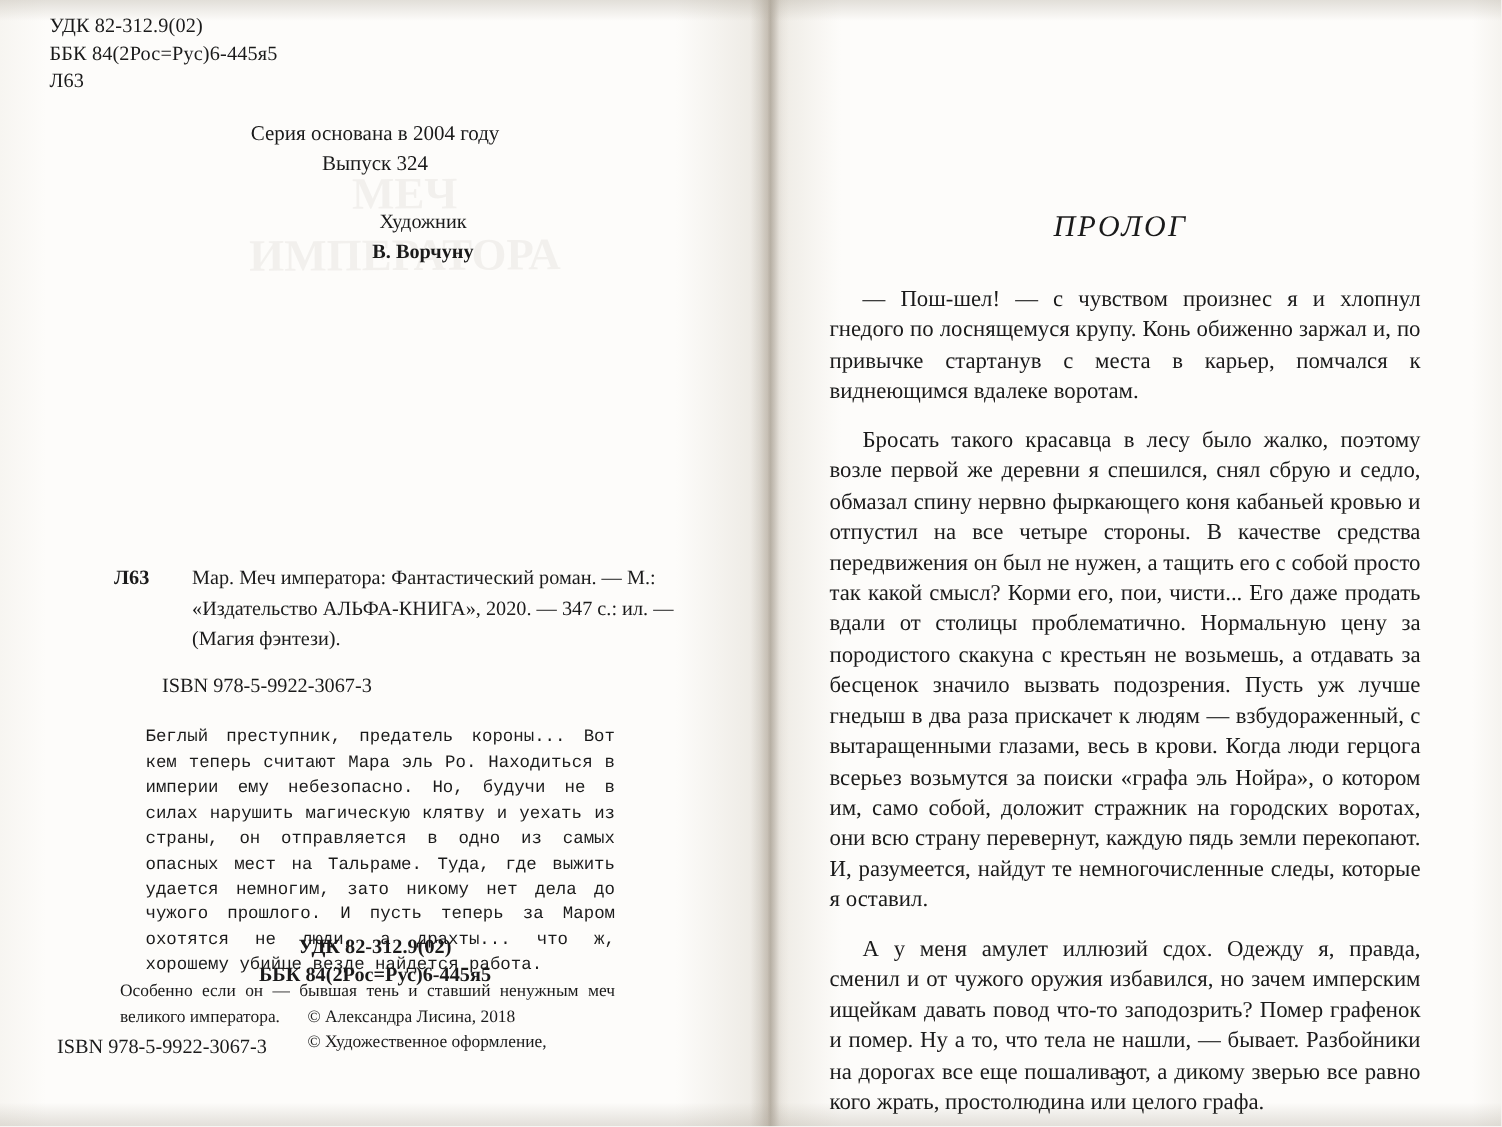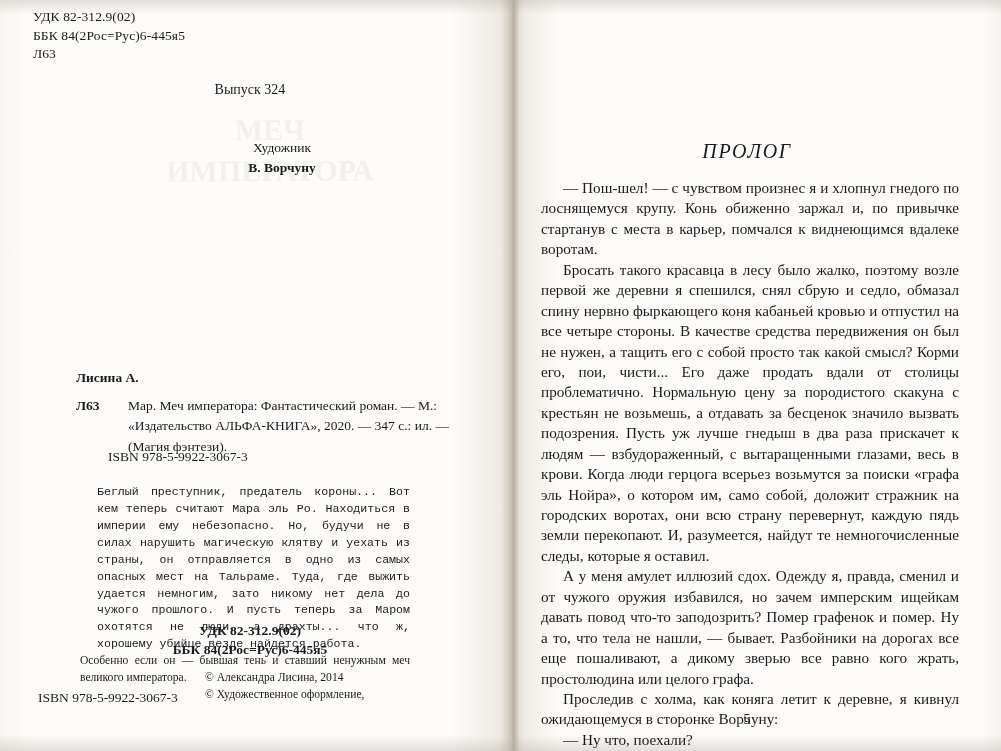--- a/index.html
+++ b/index.html
@@ -169,21 +169,21 @@
   .body-text {
     position: absolute;
     left: 541px;
     top: 178px;
     width: 418px;
     font-size: 15.2px;
     line-height: 1.345;
     text-align: justify;
   }
   .body-text p {
-    margin: 0;
+    margin: 12px;
     text-indent: 22px;
   }
   .page-number {
     position: absolute;
     left: 512px;
     top: 712px;
     width: 470px;
     text-align: center;
     font-size: 14px;
   }
@@ -212,50 +212,50 @@
 
   <div class="udk-block">
     <div>УДК 82-312.9(02)</div>
     <div>ББК 84(2Рос=Рус)6-445я5</div>
     <div>Л63</div>
   </div>
 
   <div class="ghost">МЕЧ ИМПЕРАТОРА</div>
 
   <div class="series-block">
+    <div>Серия основана в 2004 году</div>
     <div>Выпуск 324</div>
   </div>
 
   <div class="artist-block">
     <div>Художник</div>
     <div class="artist-name">В. Ворчуну</div>
   </div>
 
   <div class="cip-block">
-    <div class="cip-author">Лисина А.</div>
     <div class="cip-body">
       <span class="cip-code">Л63</span>
       <span>Мар. Меч императора: Фантастический роман. — М.: «Издательство АЛЬФА-КНИГА», 2020. — 347 с.: ил. — (Магия фэнтези).</span>
     </div>
   </div>
 
   <div class="isbn-main">ISBN 978-5-9922-3067-3</div>
 
   <div class="annotation">
     <div class="first">Беглый преступник, предатель короны... Вот кем теперь считают Мара эль Ро. Находиться в империи ему небезопасно. Но, будучи не в силах нарушить магическую клятву и уехать из страны, он отправляется в одно из самых опасных мест на Тальраме. Туда, где выжить удается немногим, зато никому нет дела до чужого прошлого. И пусть теперь за Маром охотятся не люди, а драхты... что ж, хорошему убийце везде найдется работа.</div>
     <div>Особенно если он — бывшая тень и ставший ненужным меч великого императора.</div>
   </div>
 
   <div class="udk-repeat">
     <div>УДК 82-312.9(02)</div>
     <div>ББК 84(2Рос=Рус)6-445я5</div>
   </div>
 
   <div class="copyright-block">
-    <div>© Александра Лисина, 2014</div>
+    <div>© Александра Лисина, 2018</div>
     <div>© Художественное оформление,</div>
   </div>
 
   <div class="isbn-bottom">ISBN 978-5-9922-3067-3</div>
 
   <div class="prolog-title">ПРОЛОГ</div>
 
   <div class="body-text">
     <p>— Пош-шел! — с чувством произнес я и хлопнул гнедого по лоснящемуся крупу. Конь обиженно заржал и, по привычке стартанув с места в карьер, помчался к виднеющимся вдалеке воротам.</p>
     <p>Бросать такого красавца в лесу было жалко, поэтому возле первой же деревни я спешился, снял сбрую и седло, обмазал спину нервно фыркающего коня кабаньей кровью и отпустил на все четыре стороны. В качестве средства передвижения он был не нужен, а тащить его с собой просто так какой смысл? Корми его, пои, чисти... Его даже продать вдали от столицы проблематично. Нормальную цену за породистого скакуна с крестьян не возьмешь, а отдавать за бесценок значило вызвать подозрения. Пусть уж лучше гнедыш в два раза прискачет к людям — взбудораженный, с вытаращенными глазами, весь в крови. Когда люди герцога всерьез возьмутся за поиски «графа эль Нойра», о котором им, само собой, доложит стражник на городских воротах, они всю страну перевернут, каждую пядь земли перекопают. И, разумеется, найдут те немногочисленные следы, которые я оставил.</p>

